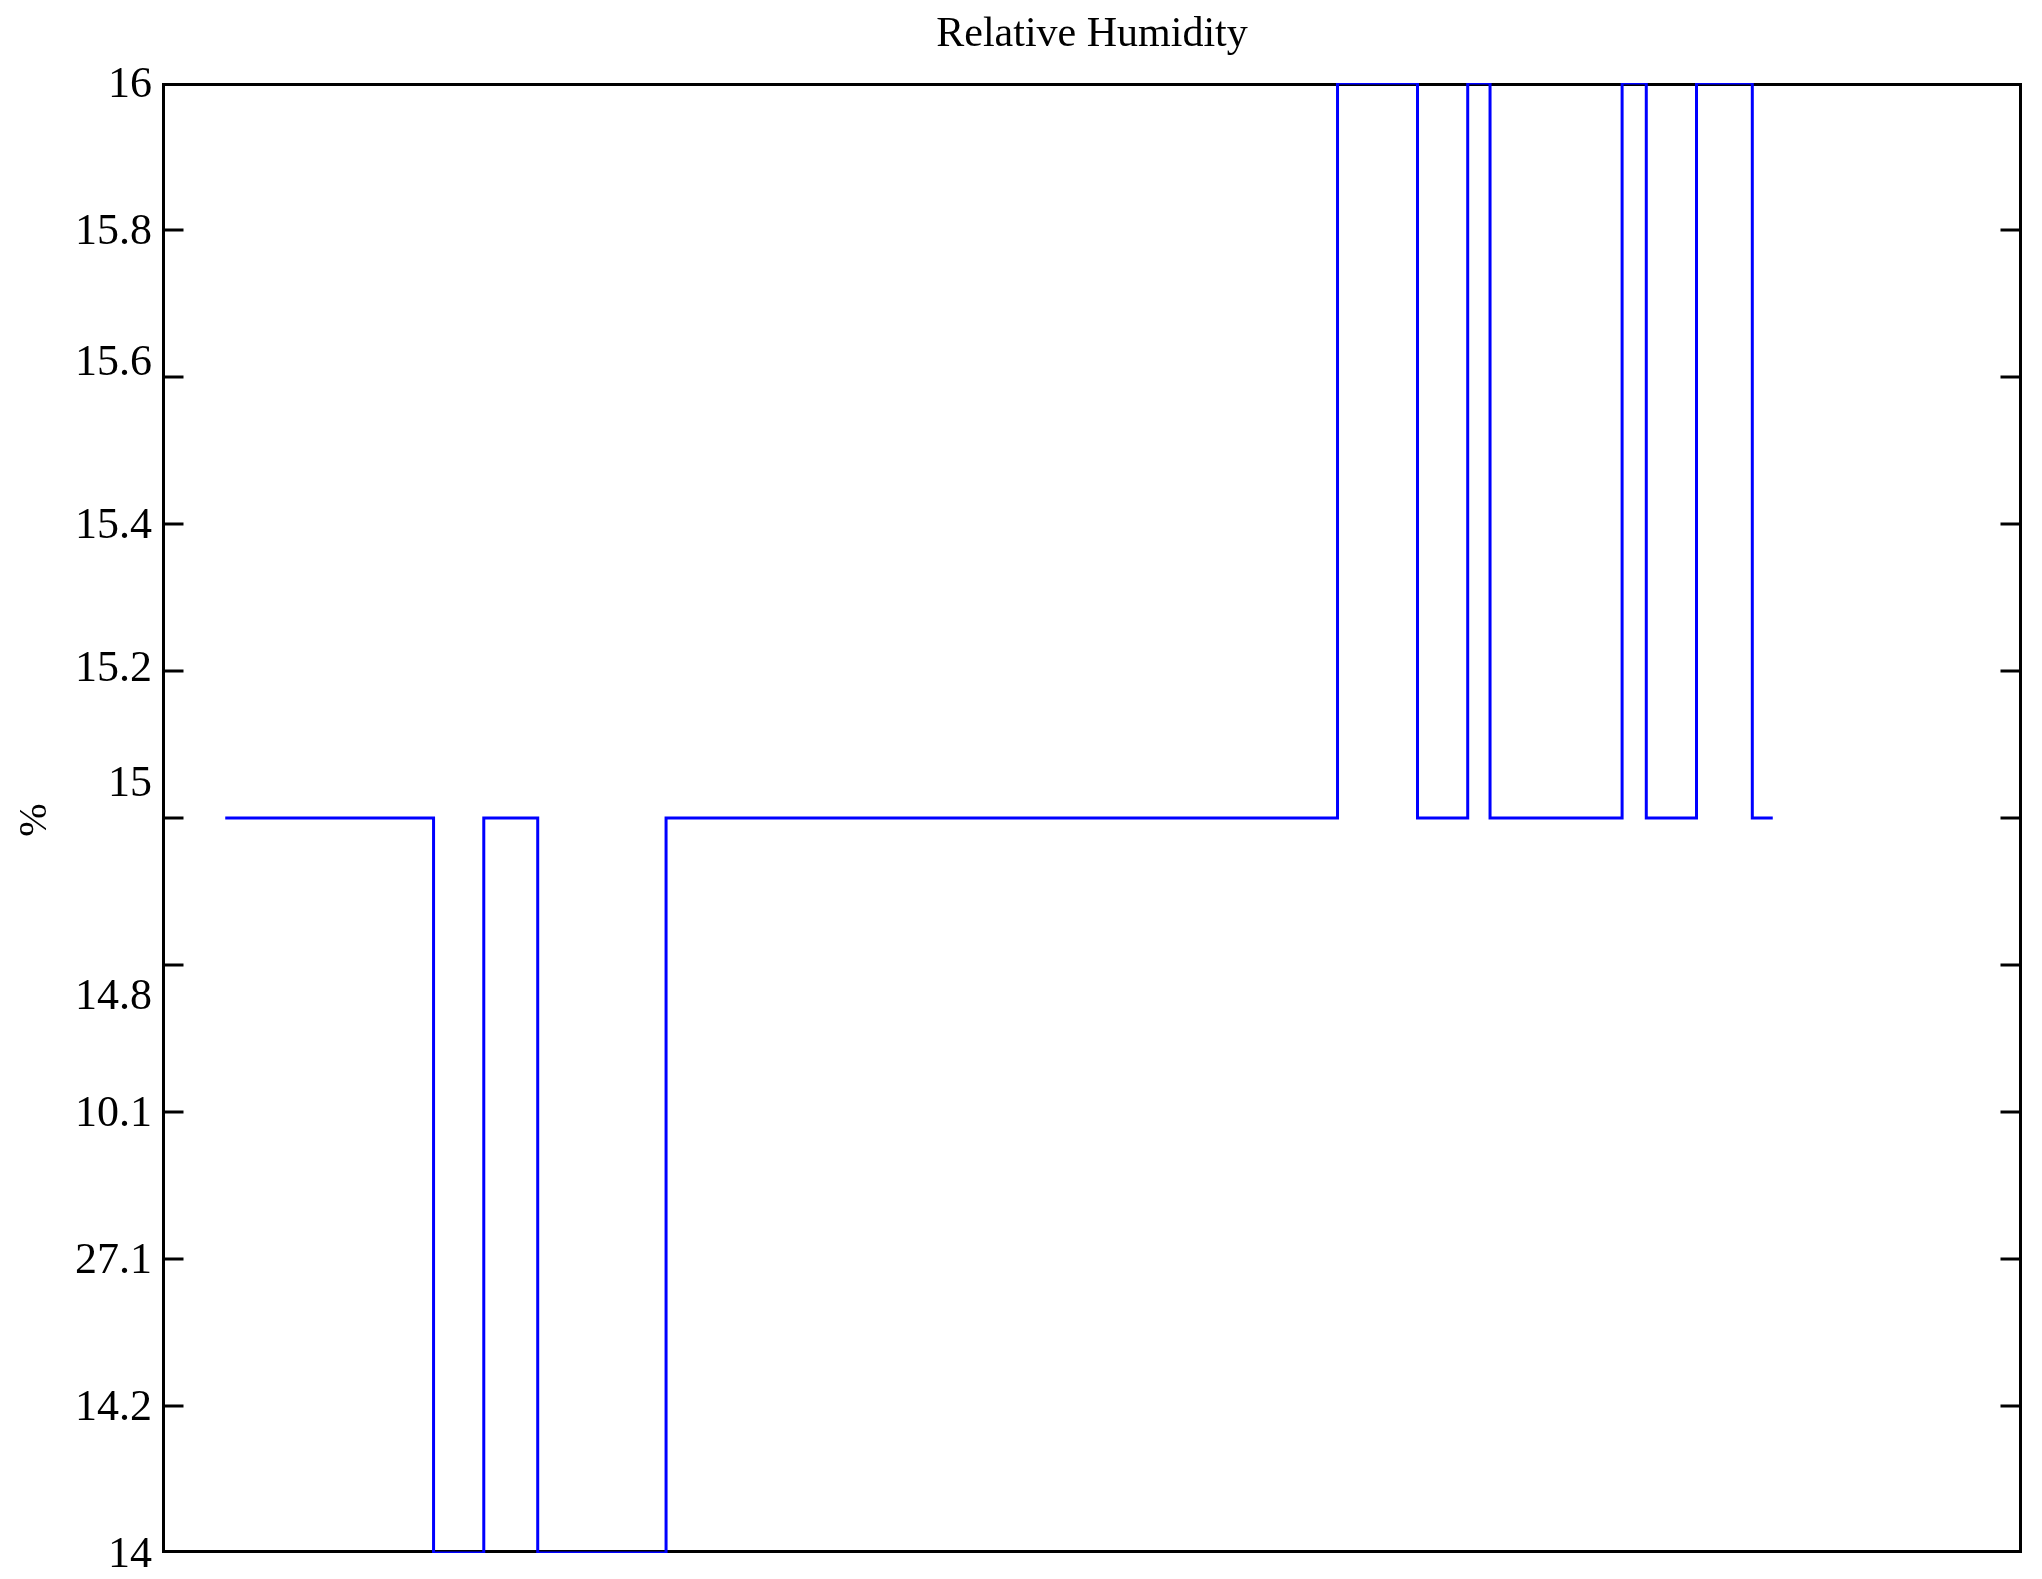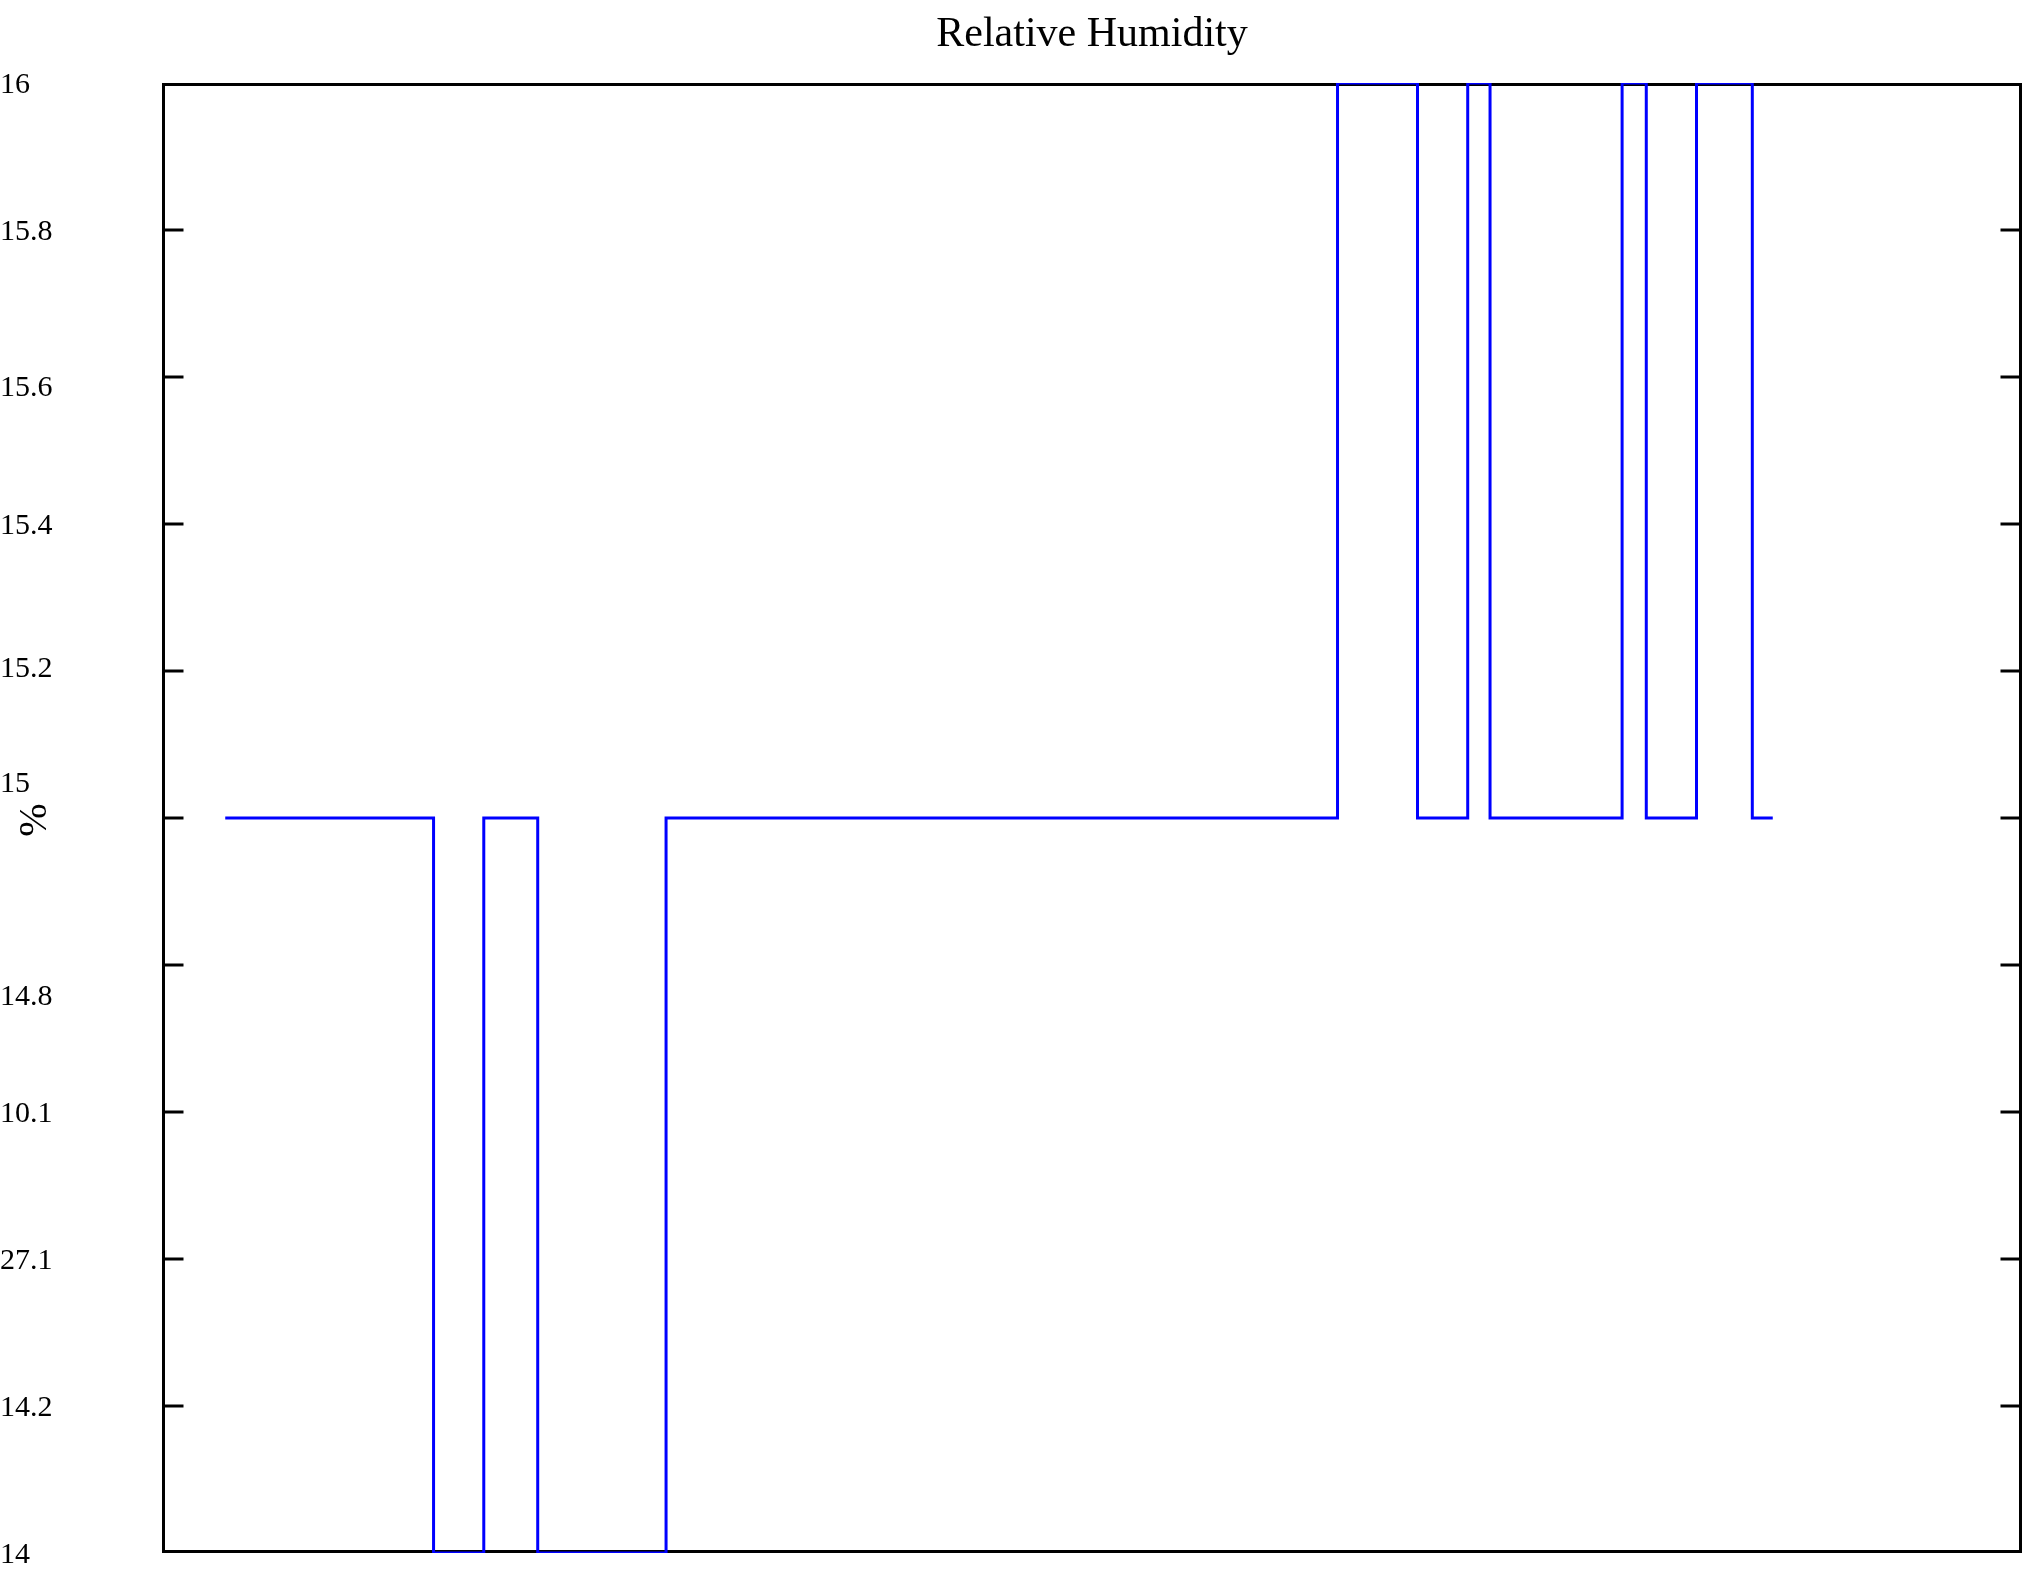--- a/index.html
+++ b/index.html
@@ -42,21 +42,22 @@
     position: absolute;
     left: 0;
     top: 0;
     width: 152px;
     height: 1579px;
   }
   .ytick-label {
     position: absolute;
     right: 0;
     width: 152px;
-    font-size: 30px;
+    text-align: right;
+    font-size: 44px;
     line-height: 48px;
     white-space: nowrap;
   }
   #plot-box {
     position: absolute;
     left: 162px;
     top: 83px;
     width: 1860px;
     height: 1470px;
   }
@@ -74,21 +75,21 @@
   <div id="y-axis-label">%</div>
   <div id="ytick-labels">
       <div class="ytick-label" style="top: 1529px;">14</div>
       <div class="ytick-label" style="top: 1382px;">14.2</div>
       <div class="ytick-label" style="top: 1235px;">27.1</div>
       <div class="ytick-label" style="top: 1088px;">10.1</div>
       <div class="ytick-label" style="top: 941px; margin-top: 30px;">14.8</div>
       <div class="ytick-label" style="top: 758px; font-family: Liberation Serif, serif;">15</div>
       <div class="ytick-label" style="top: 643px;">15.2</div>
       <div class="ytick-label" style="top: 500px; padding-left: 44px;">15.4</div>
-      <div class="ytick-label" style="top: 362px;">15.6</div>
+      <div class="ytick-label" style="top: 337px;">15.6</div>
       <div class="ytick-label" style="top: 206px; font-family: Liberation Serif, serif;">15.8</div>
       <div class="ytick-label" style="top: 59px;">16</div>
     </div>
   <div id="plot-box">
     <svg id="plot-svg" xmlns="http://www.w3.org/2000/svg" viewBox="0 0 1860 1470">
         <rect x="1.5" y="1.5" width="1857" height="1467" fill="none" stroke="#000000" stroke-width="3"></rect>
         <line x1="1.5" y1="1468.5" x2="21.5" y2="1468.5" stroke="#000000" stroke-width="3"></line>
         <line x1="1838.5" y1="1468.5" x2="1858.5" y2="1468.5" stroke="#000000" stroke-width="3"></line>
         <line x1="1.5" y1="1323.0000000000005" x2="21.5" y2="1323.0000000000005" stroke="#000000" stroke-width="3"></line>
         <line x1="1838.5" y1="1323.0000000000005" x2="1858.5" y2="1323.0000000000005" stroke="#000000" stroke-width="3"></line>

